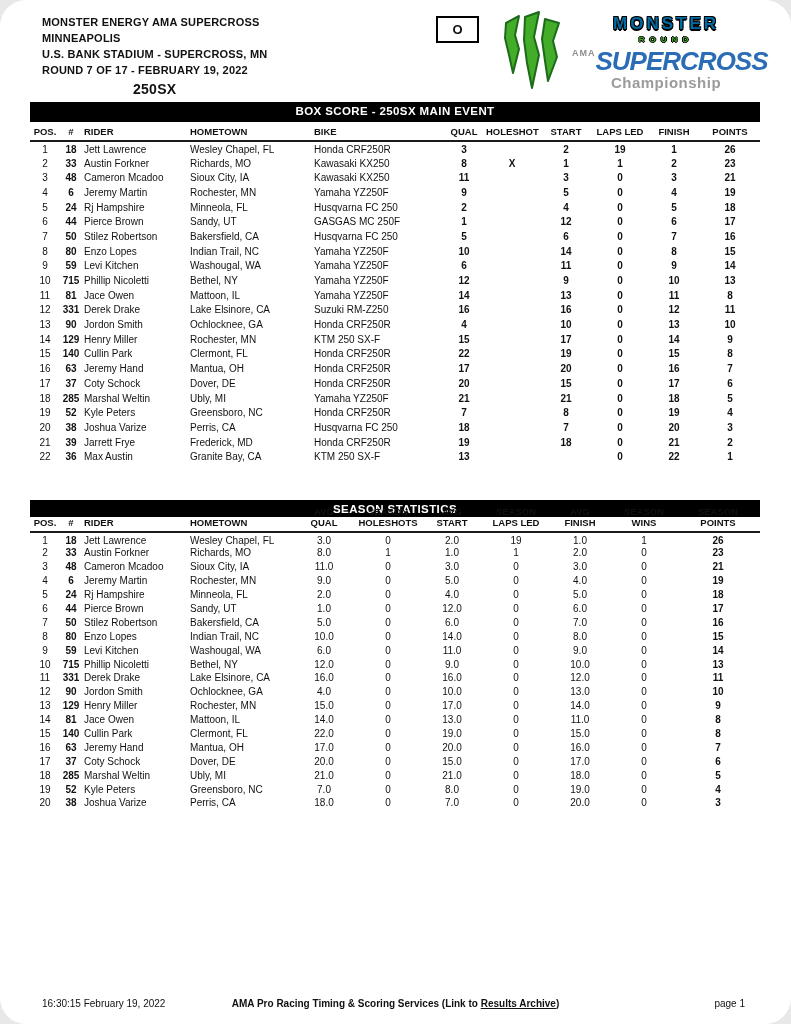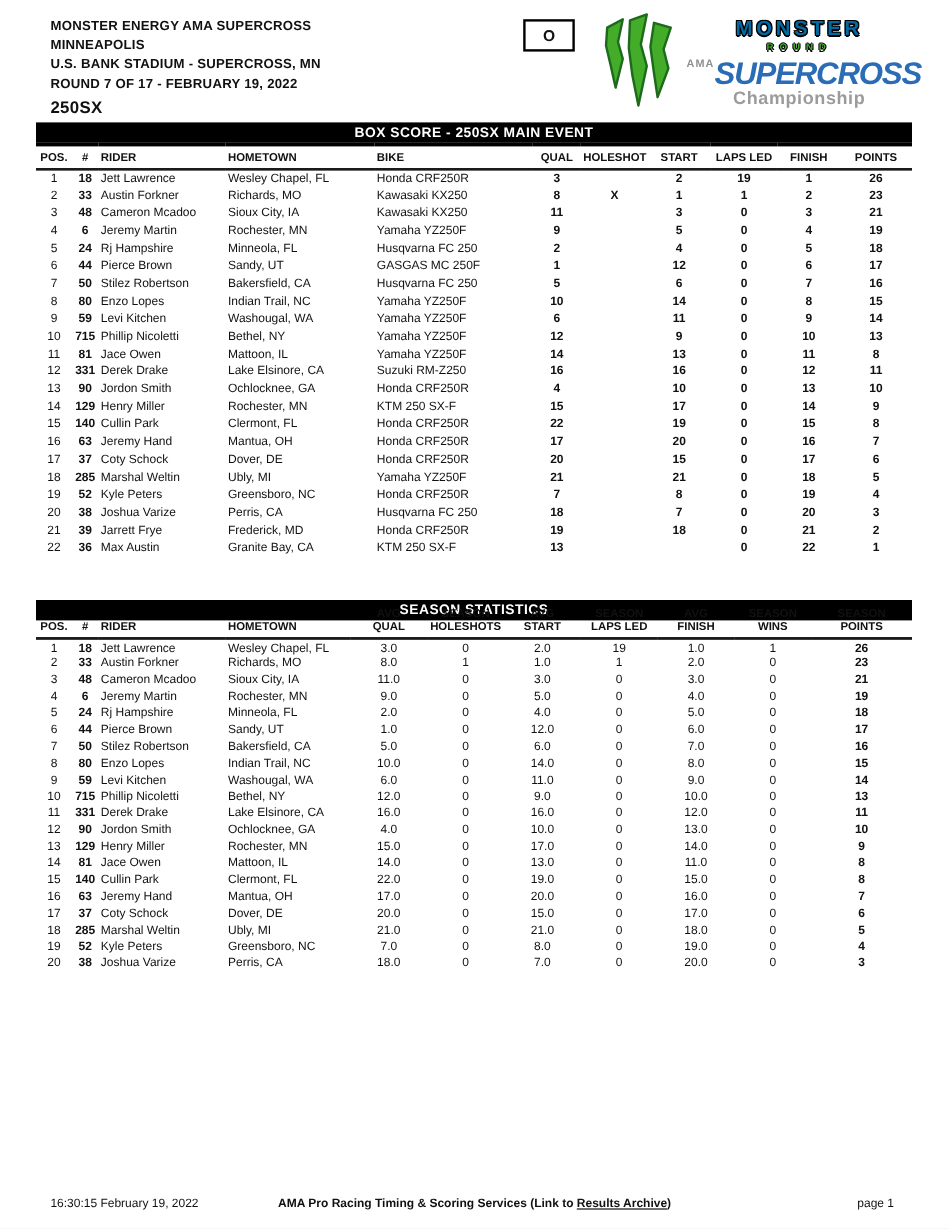--- a/index.html
+++ b/index.html
@@ -1,24 +1,25 @@
 <!DOCTYPE html>
 <html><head>
 <meta charset="utf-8">
 <style>
   * { margin:0; padding:0; box-sizing:border-box; }
   html,body { background:#e8e8e8; }
   .page {
     width:791px; height:1024px; position:relative; background:#fff;
     margin:0 auto; font-family:"Liberation Sans", sans-serif; color:#111;
     overflow:hidden;
+    border-radius:26px;
   }
   
   .event-info { position:absolute; top:14px; left:42px; font-weight:bold; font-size:11px; line-height:16px; letter-spacing:0.2px; }
-  .class-label { font-size:14px; margin-top:3px; letter-spacing:0.3px; }
+  .class-label { font-size:14px; margin-top:3px; letter-spacing:0.3px;text-align:center; }
   .o-box {
     position:absolute; top:16px; left:436px; width:43px; height:27px;
     border:2px solid #000; display:flex; align-items:center; justify-content:center;
     font-weight:bold; font-size:13px;
   }
   
   .logo { position:absolute; top:4px; left:496px; width:266px; height:94px; }
   .claw { position:absolute; left:2px; top:6px; }
   .logo-text { position:absolute; left:76px; top:10px; width:188px; text-align:center; }
   .monster-word {

